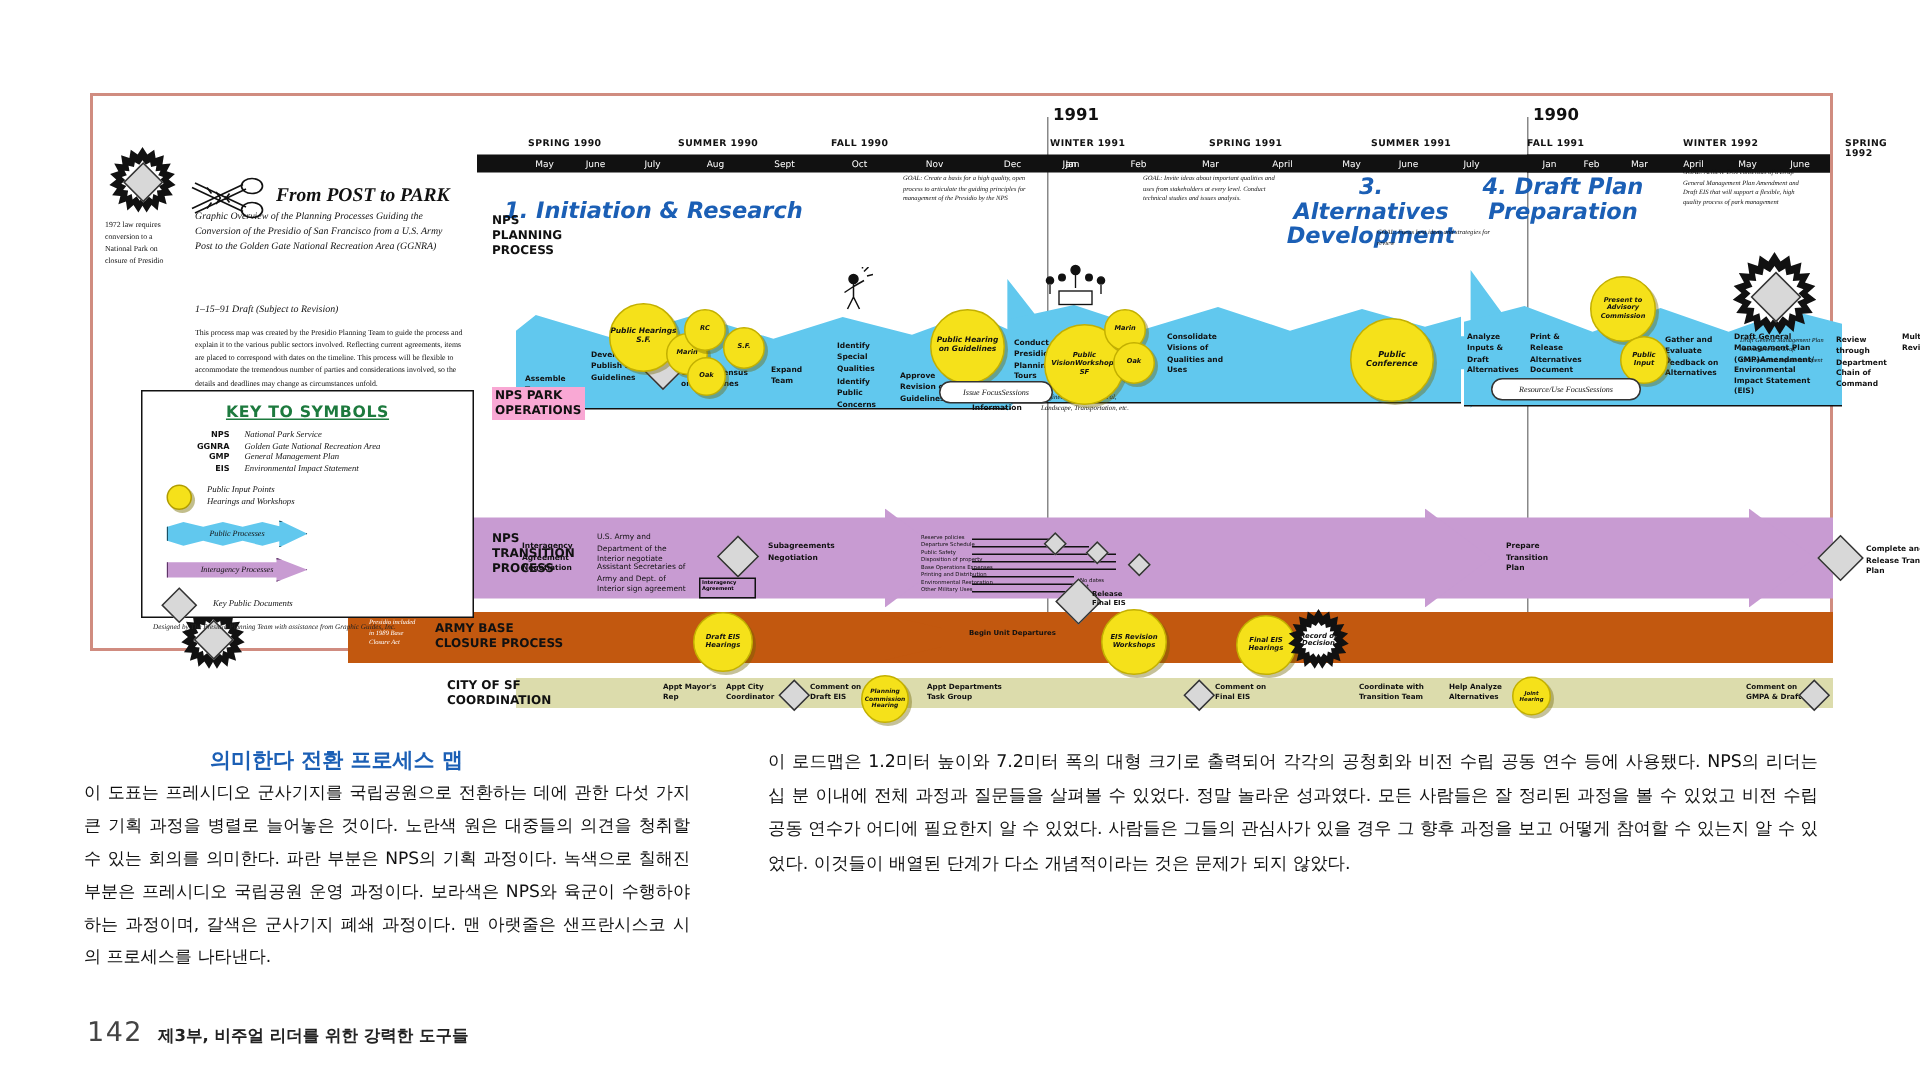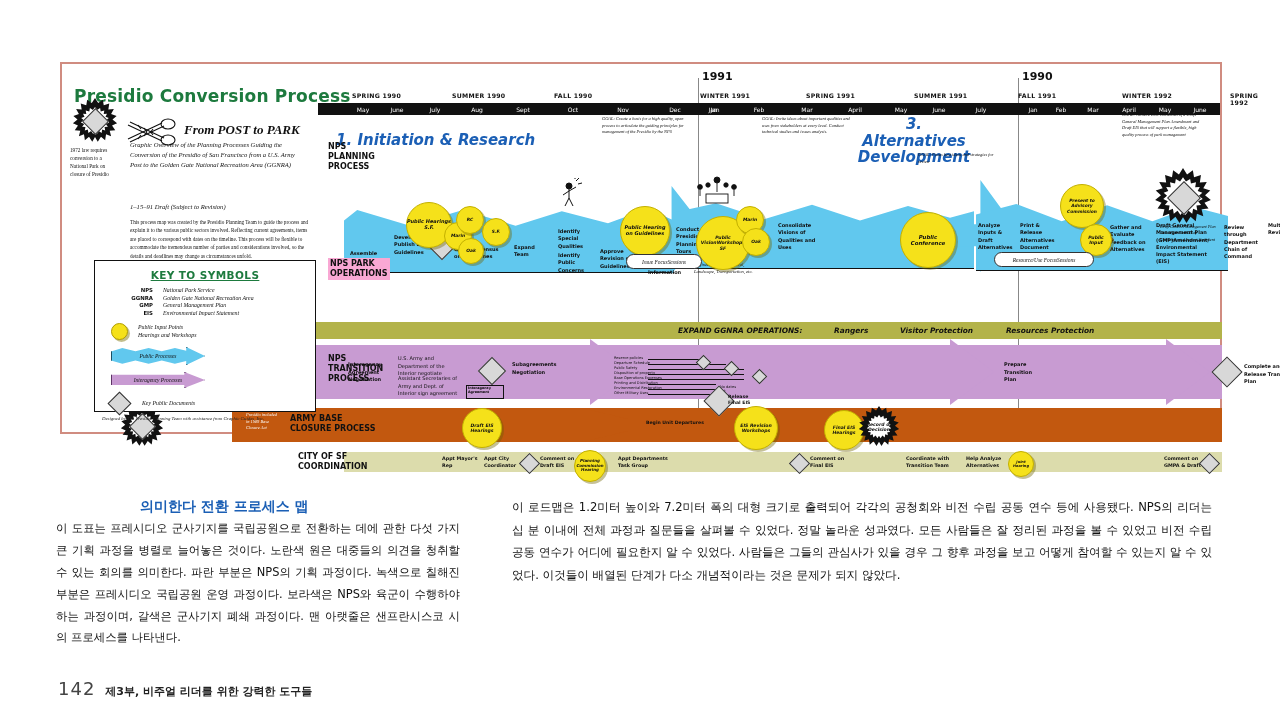--- a/index.html
+++ b/index.html
@@ -182,21 +182,20 @@
     letter-spacing:1px;}
   #foottxt{font-size:11px;color:#222;margin-left:10px;font-weight:bold;
     font-family:"DejaVu Sans",sans-serif;}
 </style>
 </head>
 <body>
 
 <div id="poster">
   <div id="poster-inner">
 
-    <div class="ttl">Presidio Conversion Process</div>
 
     <div class="burst" style="left:10px;top:34px;">
       <div class="st"></div>
         <div class="inner"></div>
       <div class="doc" style="left:14px;top:14px;width:17px;height:17px;"></div>
     </div>
     <div class="lawnote">1972 law requires conversion to a National Park on closure of Presidio</div>
 
     <svg class="horns" viewBox="0 0 56 36">
       <g fill="none" stroke="#111" stroke-width="1.1">
@@ -314,20 +313,24 @@
     <div class="goal" style="left:540px;top:52px;">GOAL: Create a basis for a high quality, open process to articulate the guiding principles for management of the Presidio by the NPS</div>
 
     <div class="goal" style="left:700px;top:52px;width:92px;">GOAL: Invite ideas about important qualities and uses from stakeholders at every level. Conduct technical studies and issues analysis.</div>
 
     <div class="phase" style="left:790px;top:52px;width:124px;text-align:center">
       <span>3.</span>
       <span>Alternatives Development</span>
     </div>
     <div class="goal" style="left:856px;top:88px;width:78px;">GOAL: Focus best ideas and strategies for review</div>
 
+    <div class="phase" style="left:918px;top:52px;width:124px;text-align:center">
+      <span>4.</span>
+      <span>Draft Plan Preparation</span>
+    </div>
     <div class="goal" style="left:1060px;top:48px;width:80px;">GOAL: Achieve DOI consensus of a Draft General Management Plan Amendment and Draft EIS that will support a flexible, high quality process of park management</div>
 
     <div class="bandlbl" style="left:266px;top:78px;white-space:pre-line;">NPS
 PLANNING
 PROCESS</div>
     <div class="bandlbl" style="left:266px;top:194px;white-space:pre-line;background:#f9a8d4;padding:1px 2px;">NPS PARK
 OPERATIONS</div>
     <div class="bandlbl" style="left:266px;top:290px;white-space:pre-line;">NPS
 TRANSITION
 PROCESS</div>
@@ -415,26 +418,20 @@
       </svg>
     </div>
 
     <div class="burst" style="left:1092px;top:104px;width:58px;height:58px;">
       <div class="st"></div>
         <div class="inner"></div>
       <div class="doc" style="left:18px;top:18px;width:22px;height:22px;"></div>
     </div>
     <div style="position:absolute;left:1098px;top:160px;width:56px;font-size:4.2px;line-height:1.5;font-style:italic;font-family:'Liberation Serif',serif;color:#111;">Draft General Management Plan Amendment and Draft Environmental Impact Statement</div>
 
-    <div id="green">
-      <span class="gtxt" style="left:364px">EXPAND GGNRA OPERATIONS:</span>
-      <span class="gtxt" style="left:520px">Rangers</span>
-      <span class="gtxt" style="left:586px">Visitor Protection</span>
-      <span class="gtxt" style="left:692px">Resources Protection</span>
-    </div>
 
     <div id="purple">
       <div style="position:absolute;left:276px;top:-6px;width:44px;height:66px;background:#c89bd2;
         clip-path:polygon(0 0,0 100%,100% 50%);"></div>
       <div style="position:absolute;left:636px;top:-6px;width:44px;height:66px;background:#c89bd2;
         clip-path:polygon(0 0,0 100%,100% 50%);"></div>
       <div style="position:absolute;left:852px;top:-6px;width:44px;height:66px;background:#c89bd2;
         clip-path:polygon(0 0,0 100%,100% 50%);"></div>
 
       <span class="pbold" style="left:34px;top:16px;width:40px">Interagency Agreement Negotiation</span>

